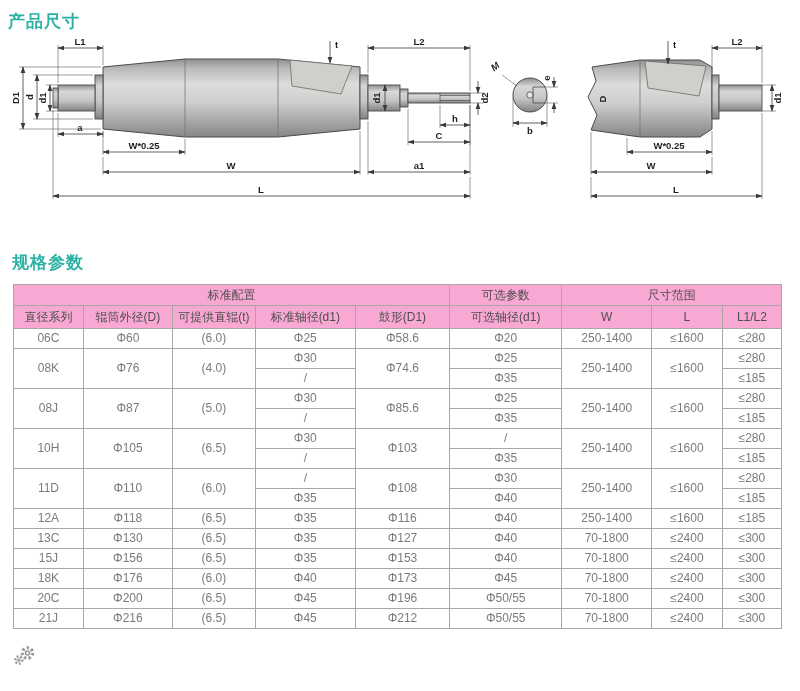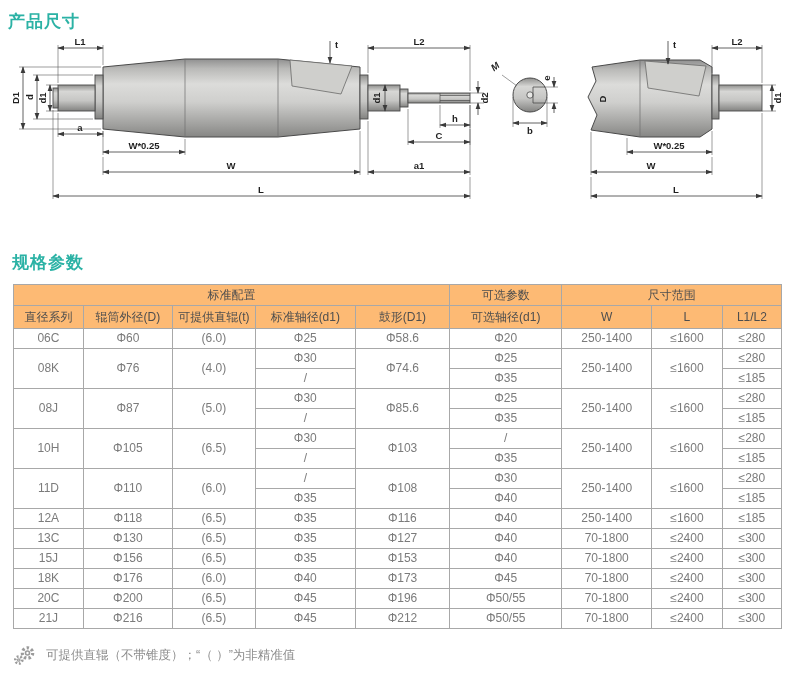--- a/index.html
+++ b/index.html
@@ -9,21 +9,21 @@
   #title2{margin:30px 4px 10px 12px;}
   .drawing-wrap{margin:4px 12px 0 0;}
   .drawing-svg{display:block;}
   .dim{stroke:#3a3a3a;stroke-width:0.8;fill:none;}
   .ext{stroke:#5a5a5a;stroke-width:0.6;fill:none;}
   .seam{stroke:#6f6f6d;stroke-width:0.7;}
   .lbl{font-size:9.5px;font-weight:bold;fill:#1f1f1f;}
   .lbl-i{font-style:italic;}
   table.spec{border-collapse:collapse;table-layout:fixed;width:769px;margin-left:13px;font-size:12px;color:#7b7b7b;}
   table.spec th,table.spec td{border:1px solid #a8a8a8;text-align:center;padding:0;height:19px;line-height:19px;font-weight:normal;overflow:hidden;white-space:nowrap;}
-  table.spec thead th{background:#fdba74;color:#4e4e4e;}
+  table.spec thead th{background:#f9a8d4;color:#4e4e4e;}
   table.spec thead tr.grp th{height:20px;line-height:20px;}
   table.spec thead tr.cols th{height:22px;line-height:22px;}
   .footnote{display:flex;align-items:center;gap:9px;margin:16px 0 0 13px;color:#8c8c8c;font-size:12.5px;}
 </style>
 </head>
 <body>
 
 <h2 id="title1" class="section-title">产品尺寸</h2>
 
 <div class="drawing-wrap">
@@ -366,14 +366,13 @@
 
 <div class="footnote">
   <svg width="24" height="21" viewBox="0 0 24 21">
     <g fill="none" stroke="#9b9b9b">
       <circle cx="14.5" cy="8" r="5.2" stroke-width="3.2" stroke-dasharray="2.4 2.2"></circle>
       <circle cx="14.5" cy="8" r="2" stroke-width="1.6"></circle>
       <circle cx="5.8" cy="15" r="3.5" stroke-width="2.6" stroke-dasharray="1.8 1.7"></circle>
       <circle cx="5.8" cy="15" r="1.2" stroke-width="1.3"></circle>
     </g>
   </svg>
-  <span>可提供直辊（不带锥度）；“（ ）”为非精准值</span>
 </div>
 
 </body></html>

